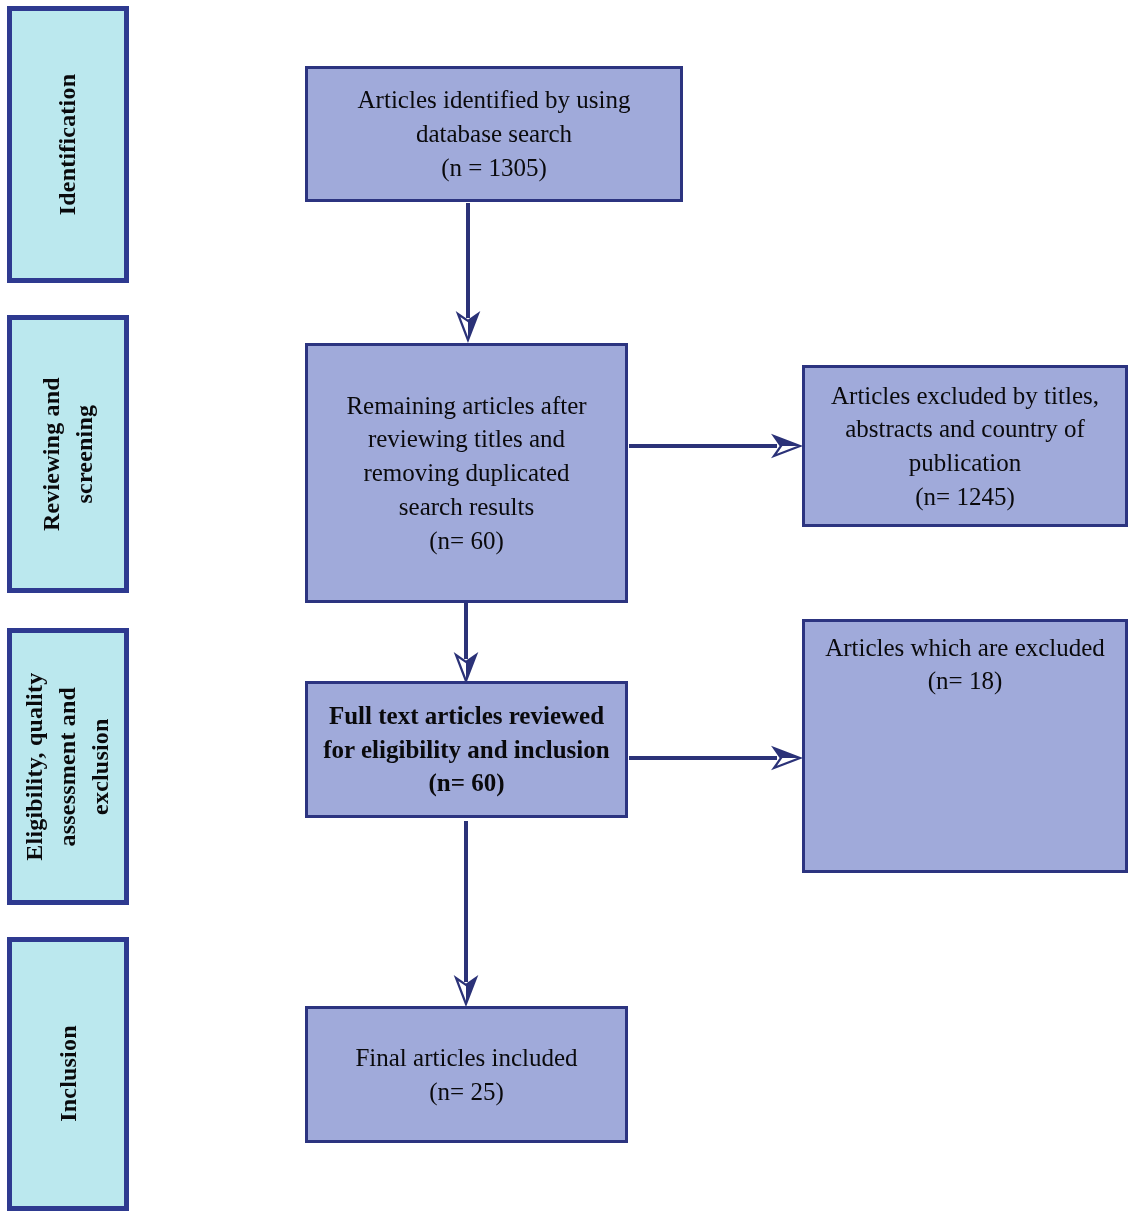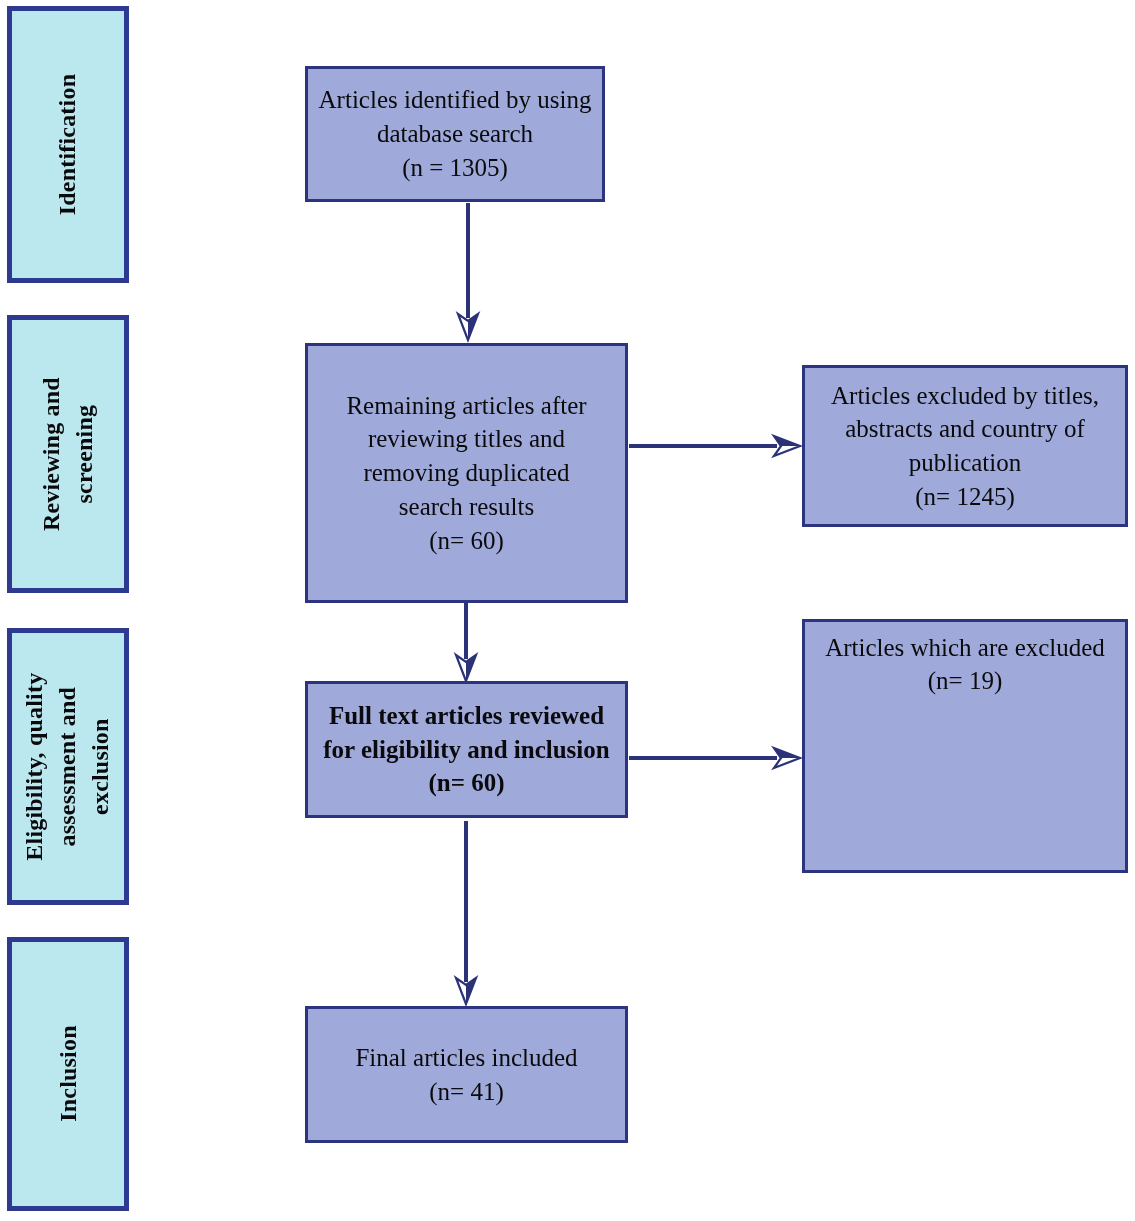--- a/index.html
+++ b/index.html
@@ -55,21 +55,21 @@
     border: 3px solid #2c3480;
     display: flex;
     align-items: center;
     justify-content: center;
     text-align: center;
     font-size: 25px;
     line-height: 1.35;
   }
   .node .txt { white-space: pre-line; }
 
-  #node-identified        { left: 305px; top: 66px;   width: 300px; height: 136px; text-align: center; }
+  #node-identified        { left: 305px; top: 66px;   width: 378px; height: 136px; text-align: center; }
   #node-remaining         { left: 305px; top: 343px;  width: 323px; height: 260px; }
   #node-fulltext          { left: 305px; top: 681px;  width: 323px; height: 137px; font-weight: bold; }
   #node-final             { left: 305px; top: 1006px; width: 323px; height: 137px; }
   #node-excluded-titles   { left: 802px; top: 365px;  width: 326px; height: 162px; }
   #node-excluded-fulltext {
     left: 802px; top: 619px; width: 326px; height: 254px;
     flex-direction: column;
     justify-content: flex-start;
     padding-top: 10px;
     line-height: 1.3;
@@ -147,27 +147,27 @@
 search results
 (n= 60)</span>
   </div>
   <div class="node" id="node-fulltext">
     <span class="txt">Full text articles reviewed
 for eligibility and inclusion
 (n= 60)</span>
   </div>
   <div class="node" id="node-final">
     <span class="txt">Final articles included
-(n= 41)</span>
+(n= 25)</span>
   </div>
 
   <div class="node" id="node-excluded-titles">
     <span class="txt">Articles excluded by titles,
 abstracts and country of
 publication
 (n= 1245)</span>
   </div>
   <div class="node" id="node-excluded-fulltext">
     <span class="txt head">Articles which are excluded
-(n= 19)</span>
+(n= 18)</span>
   </div>
 
 </div>
 
 </body></html>

